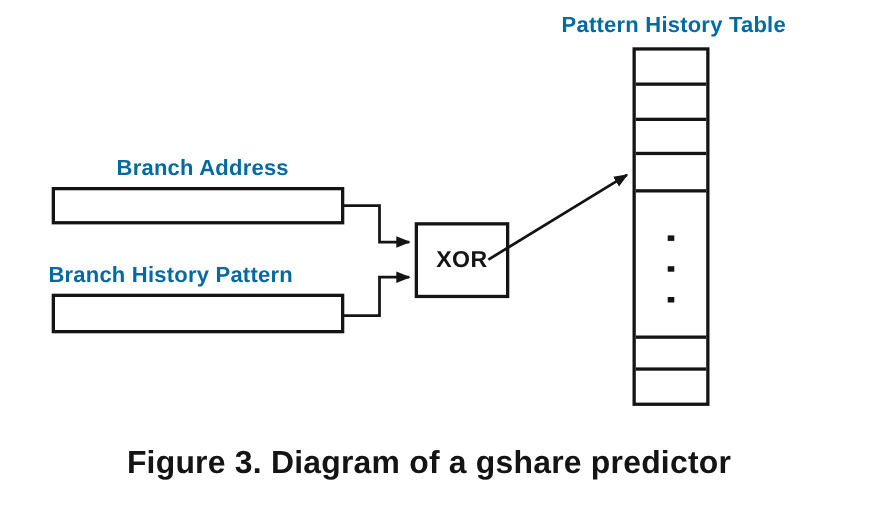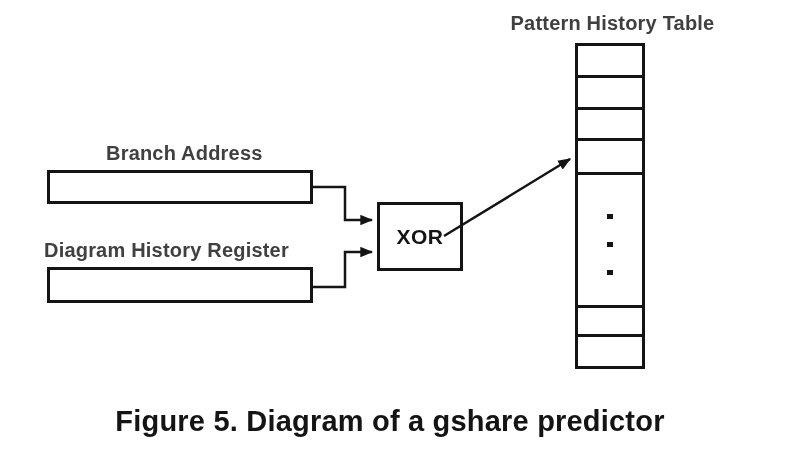--- a/index.html
+++ b/index.html
@@ -12,21 +12,21 @@
     width: 800px;
     height: 460px;
     background: #ffffff;
     font-family: "Liberation Sans", "DejaVu Sans", sans-serif;
     color: #141414;
     overflow: hidden;
   }
   .lbl {
     position: absolute;
     font-weight: bold;
-    color: #404040;
+    color: #0369a1;
     white-space: nowrap;
     letter-spacing: 0.2px;
   }
   .pht-label {
     left: 460px;
     top: 12px;
     width: 305px;
     text-align: center;
     font-size: 20px;
   }
@@ -132,21 +132,21 @@
 <body>
 
 <div id="stage">
 
   <div class="lbl pht-label">Pattern History Table</div>
 
   <div class="lbl ba-label">Branch Address</div>
 
   <div class="reg-box ba-box"></div>
 
-  <div class="lbl bhr-label">Diagram History Register</div>
+  <div class="lbl bhr-label">Branch History Pattern</div>
 
   <div class="reg-box bhr-box"></div>
 
   <div class="xor-box">
     <span>XOR</span>
   </div>
 
   <div class="pht">
       <div class="pht-row" style="height: 32px;"></div>
       <div class="pht-row" style="height: 32px;"></div>
@@ -165,14 +165,14 @@
     <defs>
       <marker id="arrow" viewBox="0 0 10 8" refX="9" refY="4" markerWidth="13" markerHeight="11" markerUnits="userSpaceOnUse" orient="auto">
         <path d="M0,0 L10,4 L0,8 Z" fill="#141414"></path>
       </marker>
     </defs>
     <path d="M312 187 H345 V220 H372" fill="none" stroke="#141414" stroke-width="2.5" marker-end="url(#arrow)"></path>
     <path d="M312 287 H345 V252 H372" fill="none" stroke="#141414" stroke-width="2.5" marker-end="url(#arrow)"></path>
     <path d="M444 236 L570 159" fill="none" stroke="#141414" stroke-width="2.5" marker-end="url(#arrow)"></path>
   </svg>
 
-  <div class="caption">Figure 5. Diagram of a gshare predictor</div>
+  <div class="caption">Figure 3. Diagram of a gshare predictor</div>
 </div>
 
 </body></html>

